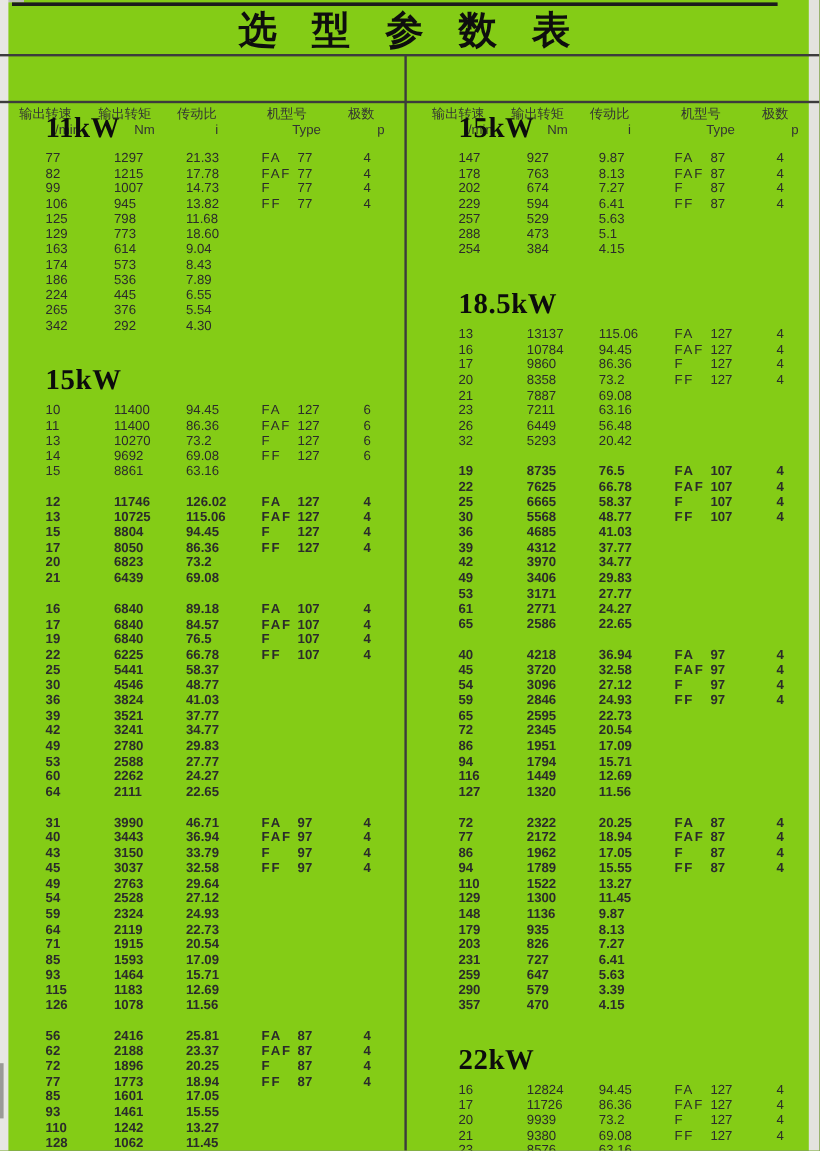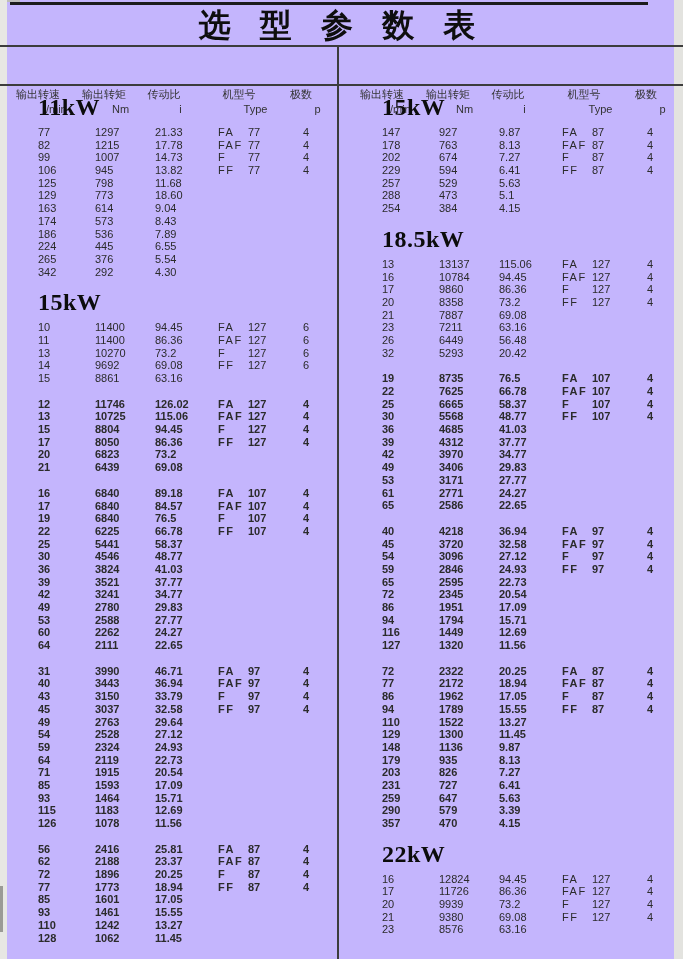--- a/index.html
+++ b/index.html
@@ -1,18 +1,18 @@
 <!DOCTYPE html>
 <html><head>
 <meta charset="utf-8">
 <style>
   html,body { margin:0; padding:0; background:#888; }
   .page {
     position:relative; width:683px; height:959px;
-    background:#c4b5fd; overflow:hidden;
+    background:#84cc16; overflow:hidden;
     font-family:"Liberation Sans", sans-serif; color:#2b2b2b;
   }
   .edge-strip-left  { position:absolute; left:0; top:0; width:7px; height:959px; background:#e7e7e3; }
   .edge-strip-right { position:absolute; right:0; top:0; width:9px; height:959px; background:#e3e3df; }
   .edge-mark { position:absolute; left:0; top:886px; width:3px; height:46px; background:#9a9a96; }
   .rule { position:absolute; background:#3c3c3c; }
   .rule-top       { left:10px; top:2px;  width:638px; height:3px; background:#1c1c1c; }
   .rule-top-frag  { left:654px; top:0;   width:20px;  height:2px; background:#bdbdb9; }
   .rule-title     { left:0;  top:45px;   width:683px; height:2px; }
   .rule-header    { left:0;  top:84px;   width:683px; height:2px; }
@@ -24,21 +24,21 @@
   }
   .hcell {
     position:absolute; transform:translateX(-50%);
     font-size:11px; color:#333; white-space:nowrap; text-align:right;margin-top:36px;
   }
   .hzh   { top:51px; }
   .hunit { top:67px;padding-left:33px; }
   .tcol  { position:absolute; top:86px; }
   .tcol-left  { left:0px;   width:337px; }
   .tcol-right { left:344px; width:339px; }
-  .section + .section { margin-top:11px; }
+  .section + .section { margin-top:26px; }
   .section:first-child { margin-top:8px; }
   .section-heading {
     font-size:24px; font-weight:bold; color:#0c0c0c;
     padding-left:38px; line-height:26px; margin-bottom:6px; letter-spacing:0.5px;
     font-family:Liberation Serif, serif;
   }
   .group + .group { margin-top:13px;font-weight:bold; }
   .row {
     display:grid;
     grid-template-columns:57px 60px 63px 30px 38px 40px;

